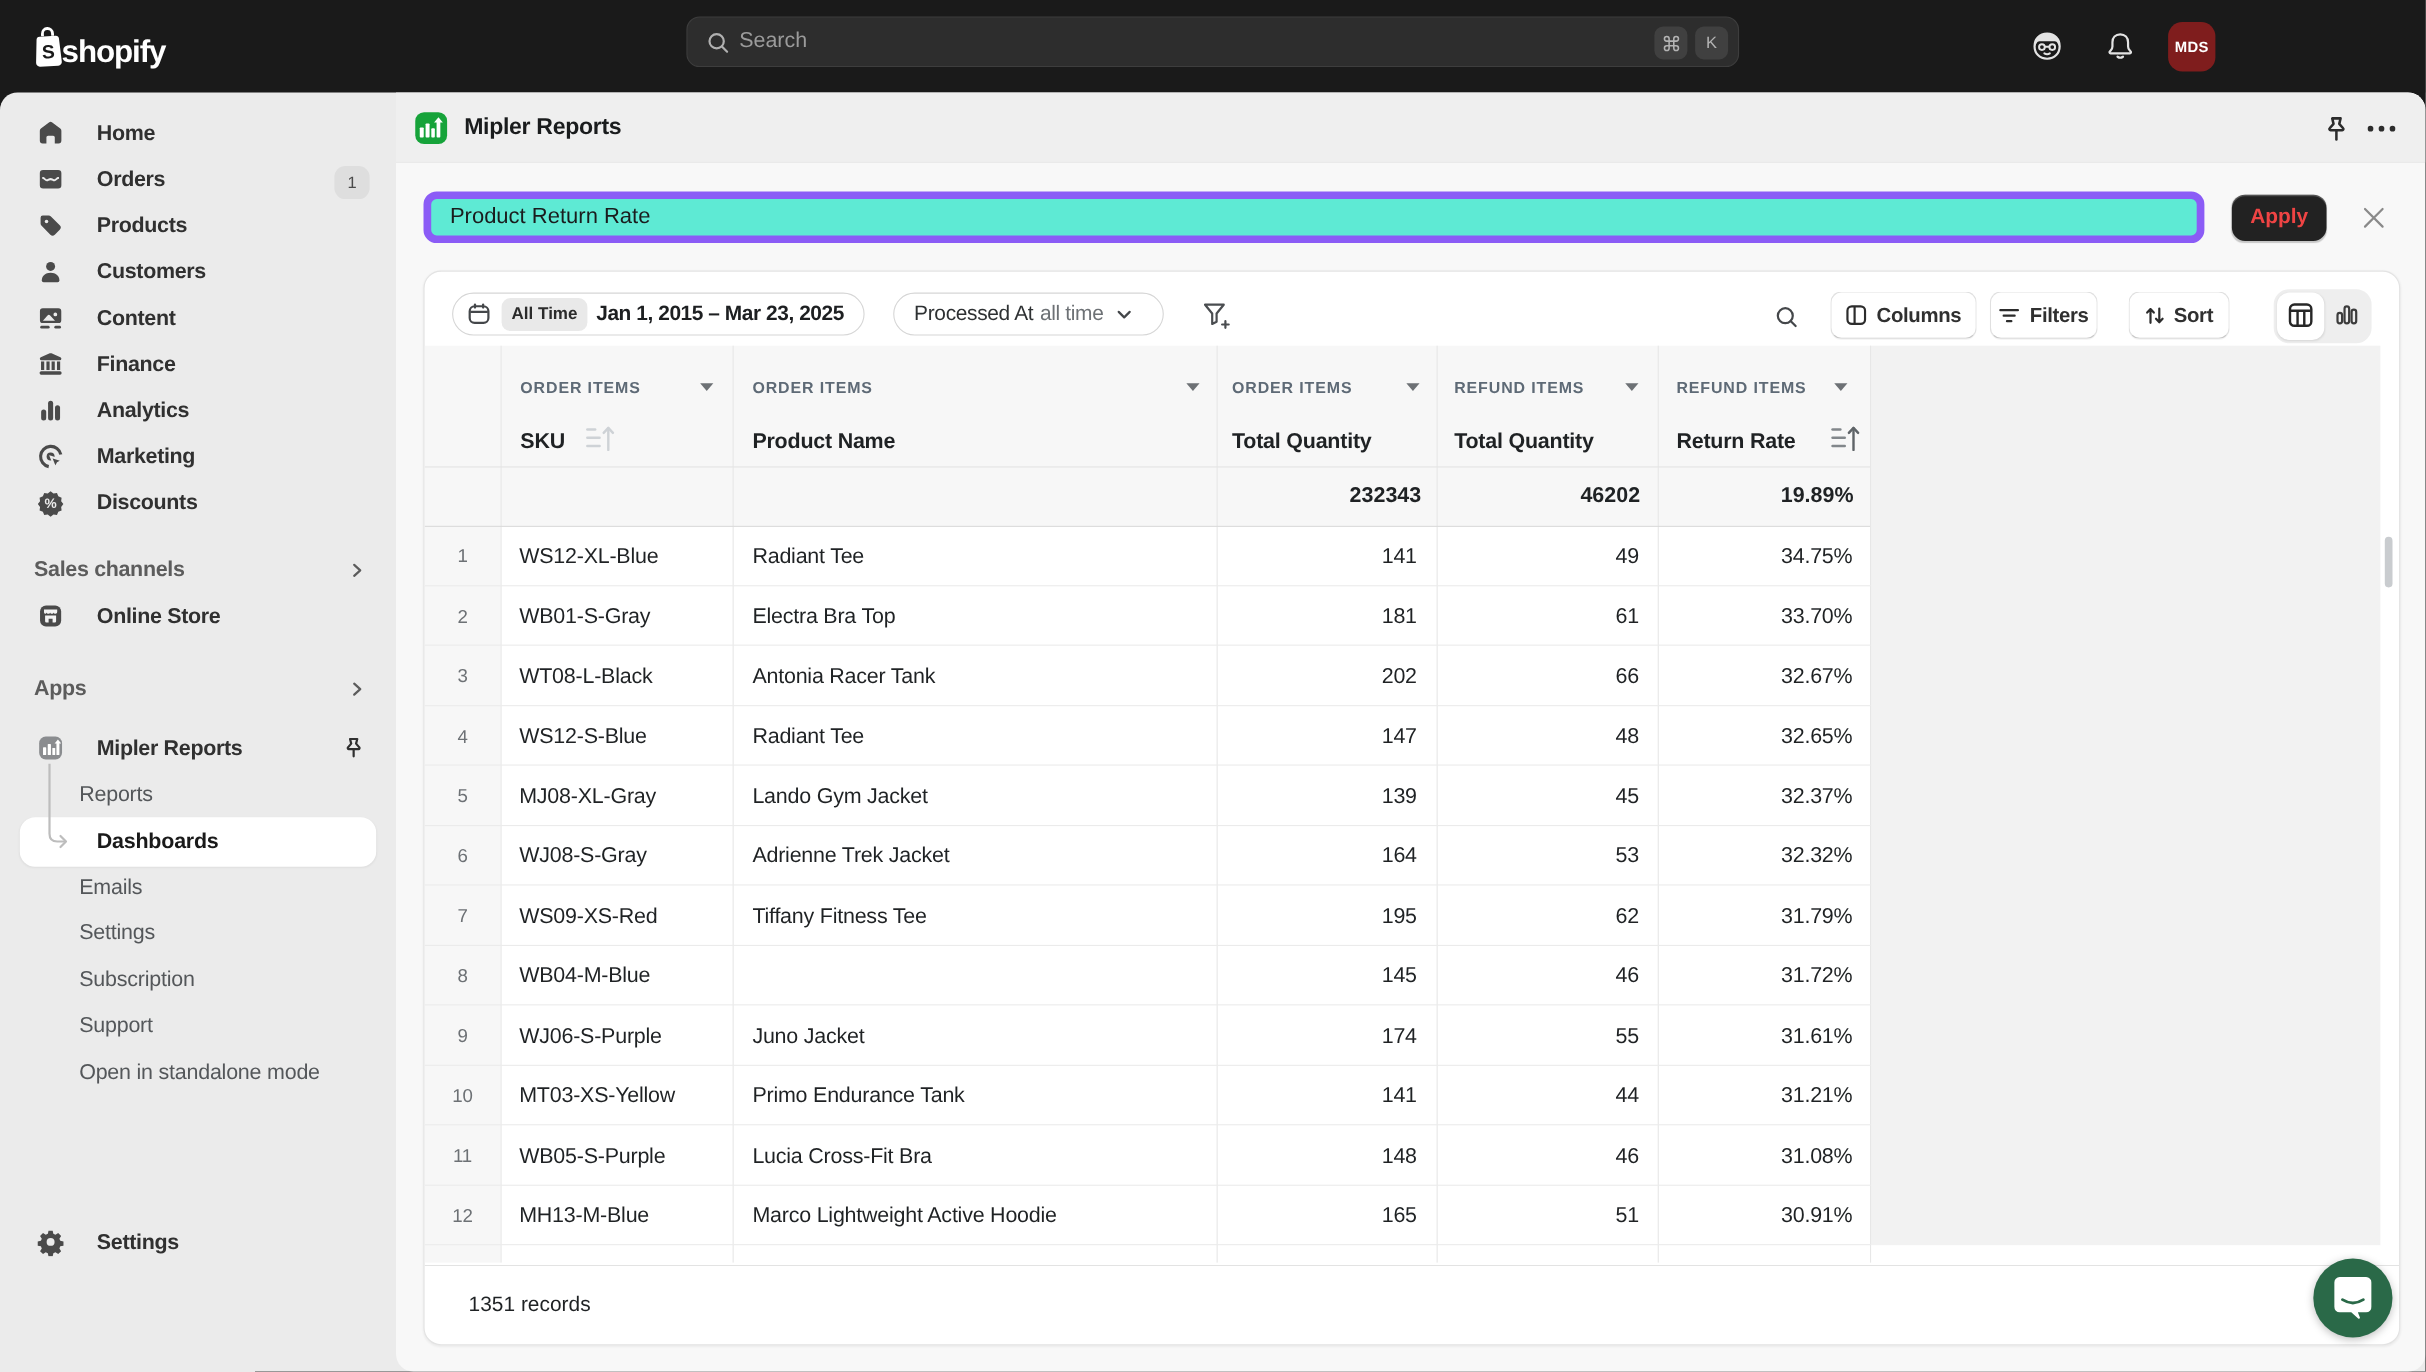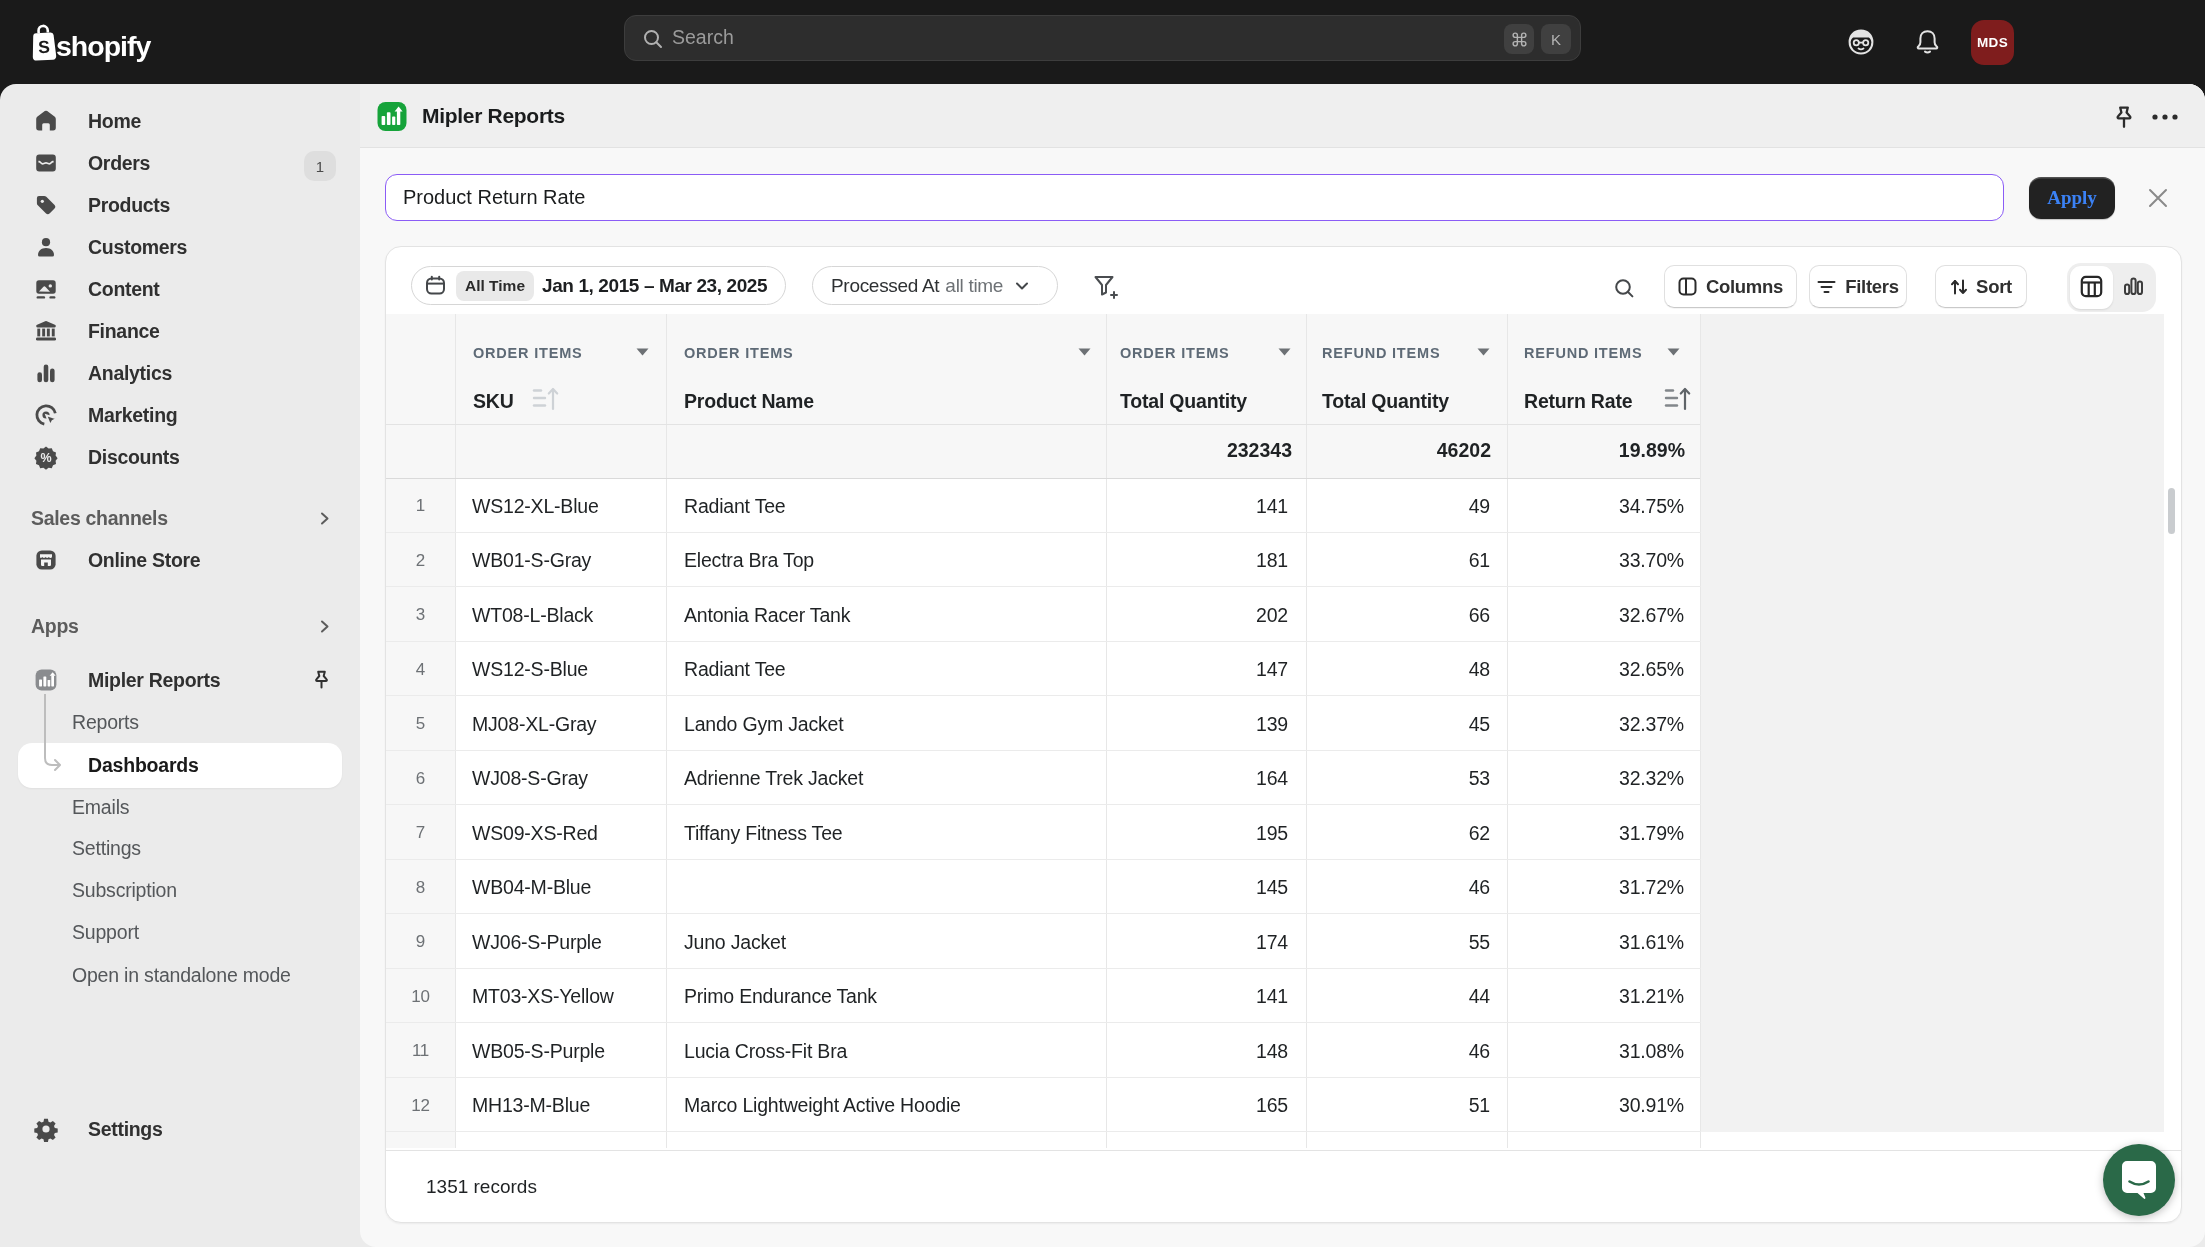--- a/index.html
+++ b/index.html
@@ -33,26 +33,26 @@
   .navitem .ic { position:absolute; left:33px; width:26px; height:26px; }
   .navitem .lbl { position:absolute; left:72px; font-size:19.5px; font-weight:700; color:#303030; letter-spacing:-0.3px;margin-left:16px;}
   .navitem .sublbl { position:absolute; left:72px; font-size:19.5px; font-weight:400; color:#54575a; letter-spacing:-0.2px; }
   .sechead { position:absolute; left:0; width:360px; height:42px; display:flex; align-items:center; }
   .sechead .lbl { position:absolute; left:31px; font-size:19.5px; font-weight:700; color:#5c5c5c; letter-spacing:-0.3px; }
 
   
   #titleicon { position:absolute; left:377px; top:101px; width:30px; height:31px; }
   #title { position:absolute; left:422px; top:84px; height:64px; display:flex; align-items:center;
     font-size:21px; font-weight:700; color:#1a1c1d; letter-spacing:-0.3px; }
-  #nameinput { position:absolute; left:385px; top:174px; width:1619px; height:47px; background:#ffffff;
-    border:1px solid #8b5cf6; border-radius:12px; display:flex; align-items:center; }
+  #nameinput { position:absolute; left:385px; top:174px; width:1619px; height:47px; background:#5eead4;
+    border:7px solid #8b5cf6; border-radius:12px; display:flex; align-items:center; }
   #nameinput span { margin-left:17px; font-size:20px; color:#1a1c1d; }
   #applybtn { position:absolute; left:2029px; top:177px; width:86px; height:42px; background:#222;
-    border-radius:12px; color:#3b82f6; font-size:19px; font-weight:700; display:flex; align-items:center;
-    justify-content:center; box-shadow:inset 0 1.5px 0 rgba(255,255,255,.22), 0 1px 1px rgba(0,0,0,.2);font-family:Liberation Serif, serif; }
+    border-radius:12px; color:#ef4444; font-size:19px; font-weight:700; display:flex; align-items:center;
+    justify-content:center; box-shadow:inset 0 1.5px 0 rgba(255,255,255,.22), 0 1px 1px rgba(0,0,0,.2); }
 
   
   #card { position:absolute; left:385px; top:246px; width:1797px; height:977px; background:#fff;
     border:1px solid #e3e3e3; border-radius:16px; box-shadow:0 1px 2px rgba(26,26,26,.06); }
   .pillctl { position:absolute; top:19px; height:39px; border:1px solid #d6d6d6; border-radius:20px;
     background:#fff; display:flex; align-items:center; }
   .toolbtn { position:absolute; top:18px; height:43px; border:1px solid #e0e0e0; border-bottom-color:#c9c9c9;
     border-radius:10px; background:#fff; display:flex; align-items:center; justify-content:center;
     font-size:18.5px; font-weight:700; color:#303030; letter-spacing:-0.3px; box-shadow:0 1px 0 rgba(0,0,0,.04); }
 

